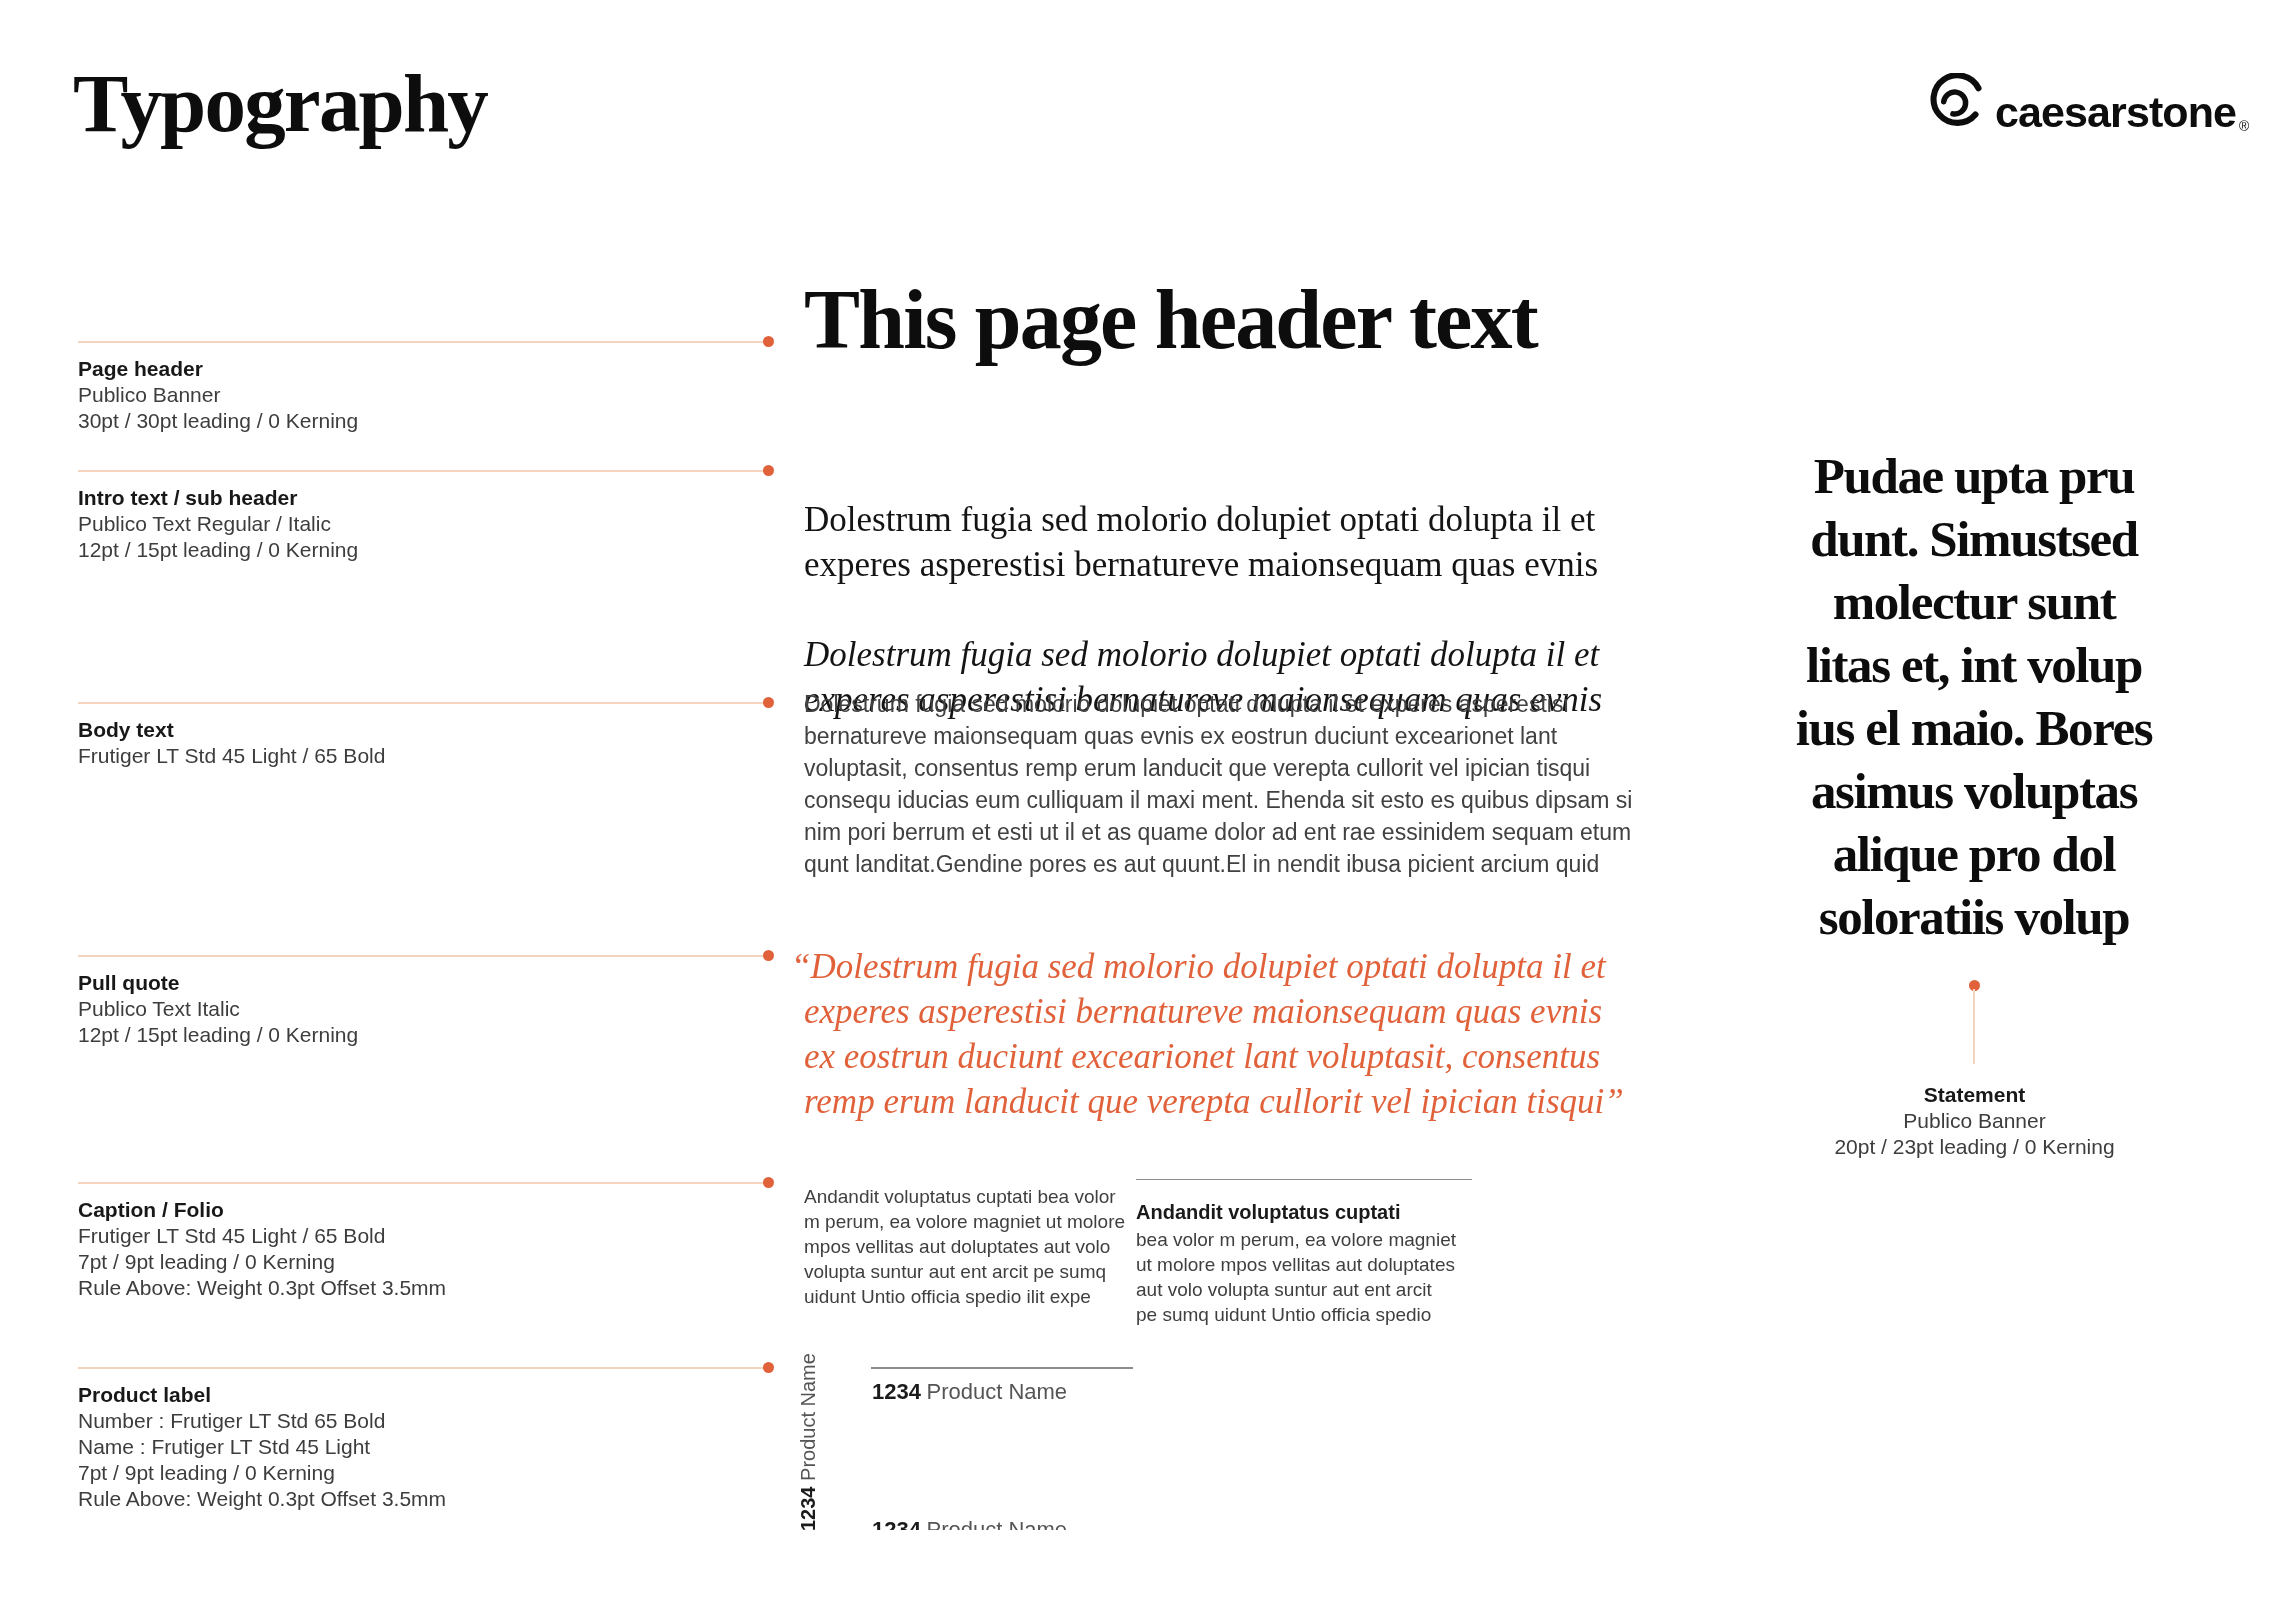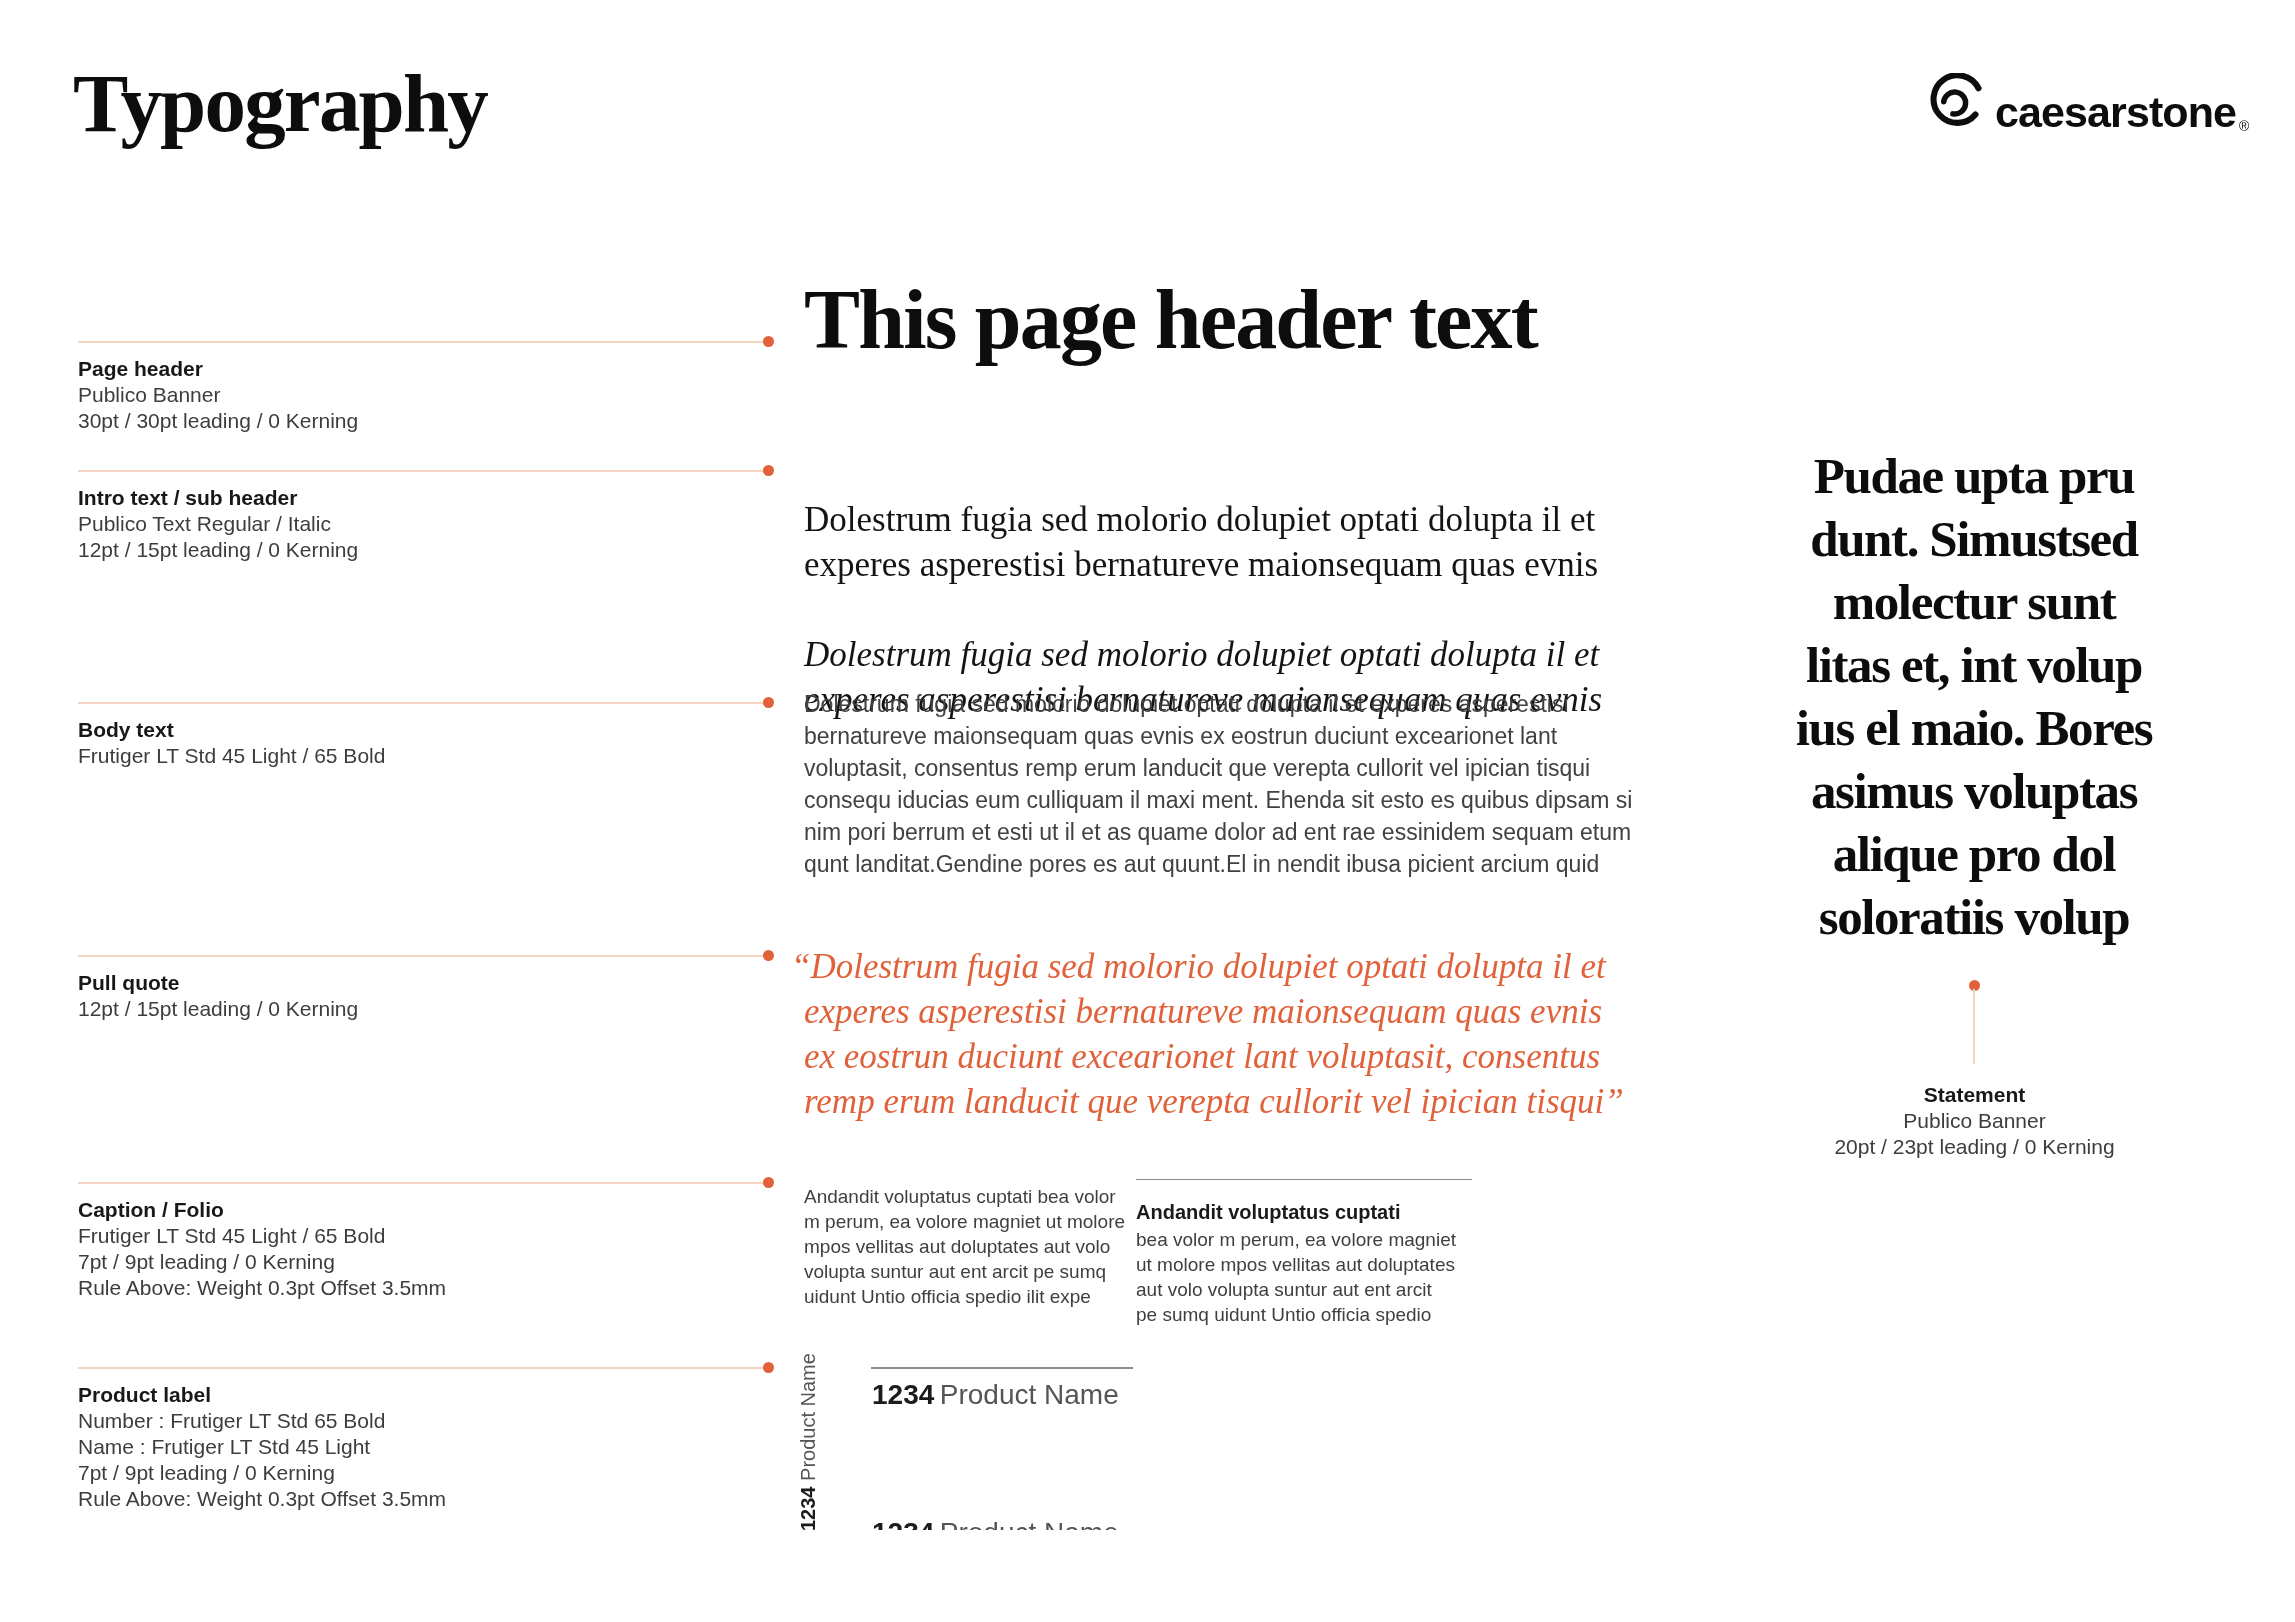--- a/index.html
+++ b/index.html
@@ -61,21 +61,21 @@
   .caption-col-b .cap-head{font-size:20px;font-weight:bold;color:#1a1a1a;line-height:26px;margin-bottom:1.8px;}
   .caption-col-b .cap-body{font-size:19px;font-weight:300;line-height:25px;color:#3f3f3f;white-space:pre-line;}
   
   .product-vertical{
     position:absolute;left:797px;top:1366px;height:165px;
     writing-mode:vertical-rl;transform:rotate(180deg);
     font-size:20px;color:#555;font-weight:300;white-space:nowrap;
   }
   .product-vertical b, .product-line b{font-weight:bold;color:#1b1b1b;}
   .product-rule{position:absolute;left:871px;top:1367px;width:262px;height:1.8px;background:#8c8c8c;}
-  .product-line{position:absolute;left:872px;font-size:28px;font-weight:300;color:#555;}
+  .product-line{position:absolute;left:872px;font-size:22px;font-weight:300;color:#555;}
   .product-line-1{top:1379px;}
   .product-line-2{top:1517px;}
   .product-line b{margin-right:5.5px;}
   
   .statement{
     position:absolute;left:1726px;top:445px;width:496px;text-align:center;
     font-family:"Liberation Serif",serif;font-weight:bold;font-size:51px;
     letter-spacing:-1.4px;line-height:63px;color:#0d0d0d;white-space:pre-line;
   }
   .statement-pointer-line{position:absolute;left:1973px;top:989px;width:1.8px;height:75px;background:#F4D3BF;}
@@ -123,20 +123,21 @@
       </div>
     <div class="spec-label">Body text</div>
     <div class="spec-sub">Frutiger LT Std 45 Light / 65 Bold</div>
   </div>
 
   <div class="spec spec4">
     <div class="rule-line">
         <span class="dot"></span>
       </div>
     <div class="spec-label">Pull quote</div>
+    <div class="spec-sub">Publico Text Italic</div>
     <div class="spec-sub">12pt / 15pt leading / 0 Kerning</div>
   </div>
 
   <div class="spec spec5">
     <div class="rule-line">
         <span class="dot"></span>
       </div>
     <div class="spec-label">Caption / Folio</div>
     <div class="spec-sub">Frutiger LT Std 45 Light / 65 Bold</div>
     <div class="spec-sub">7pt / 9pt leading / 0 Kerning</div>

